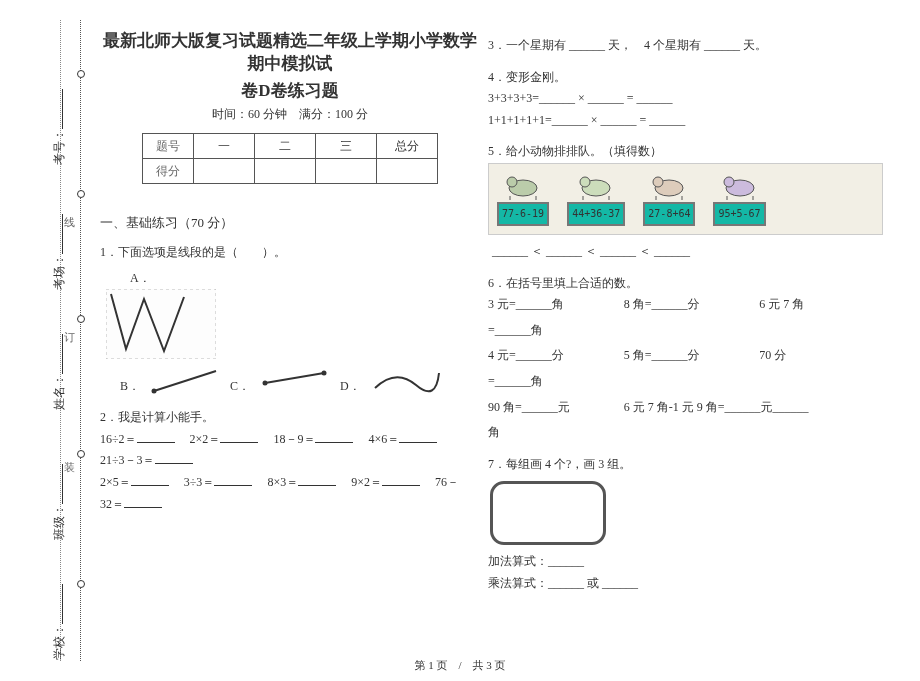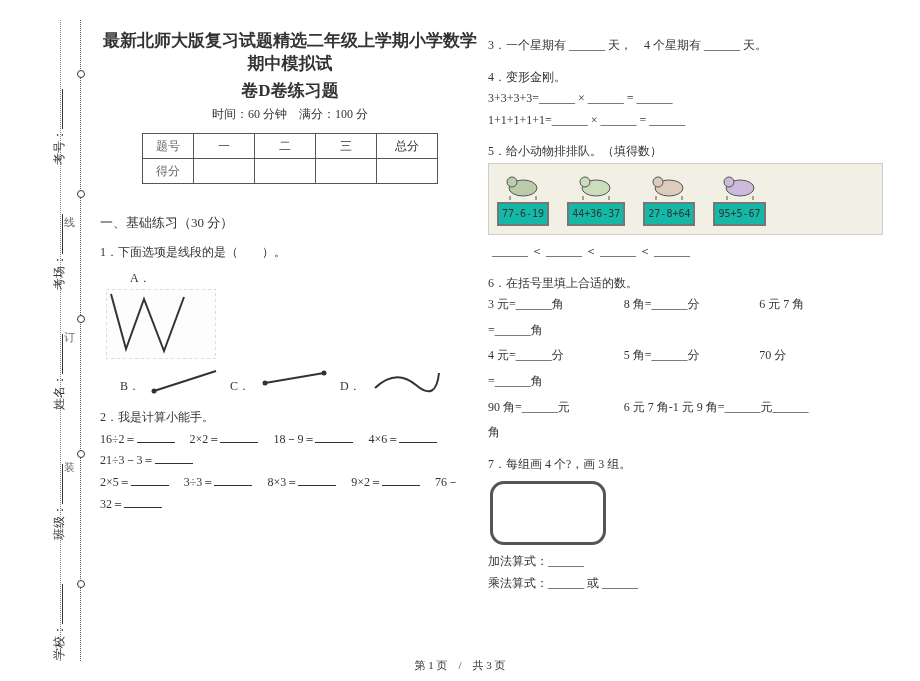--- a/index.html
+++ b/index.html
@@ -196,21 +196,21 @@
     <tr>
       <td class="lbl">得分</td>
       <td></td>
       <td></td>
       <td></td>
       <td></td>
     </tr>
   </tbody>
     </table>
 
-  <div class="sec-head">一、基础练习（30 分）</div>
+  <div class="sec-head">一、基础练习（70 分）</div>
 
   <div class="q">
     <div>1．下面选项是线段的是（　　）。</div>
     <div style="margin:4px 0 0 30px;">A．</div>
     <div class="figA zigzag" style="margin-left:6px;">
       <svg viewBox="0 0 110 70">
         <polyline points="5,5 20,60 38,10 58,62 78,8" fill="none" stroke="#333" stroke-width="2"></polyline>
         <rect x="0" y="0" width="110" height="70" fill="none" stroke="#bbb" stroke-dasharray="3 3"></rect>
       </svg>
     </div>

